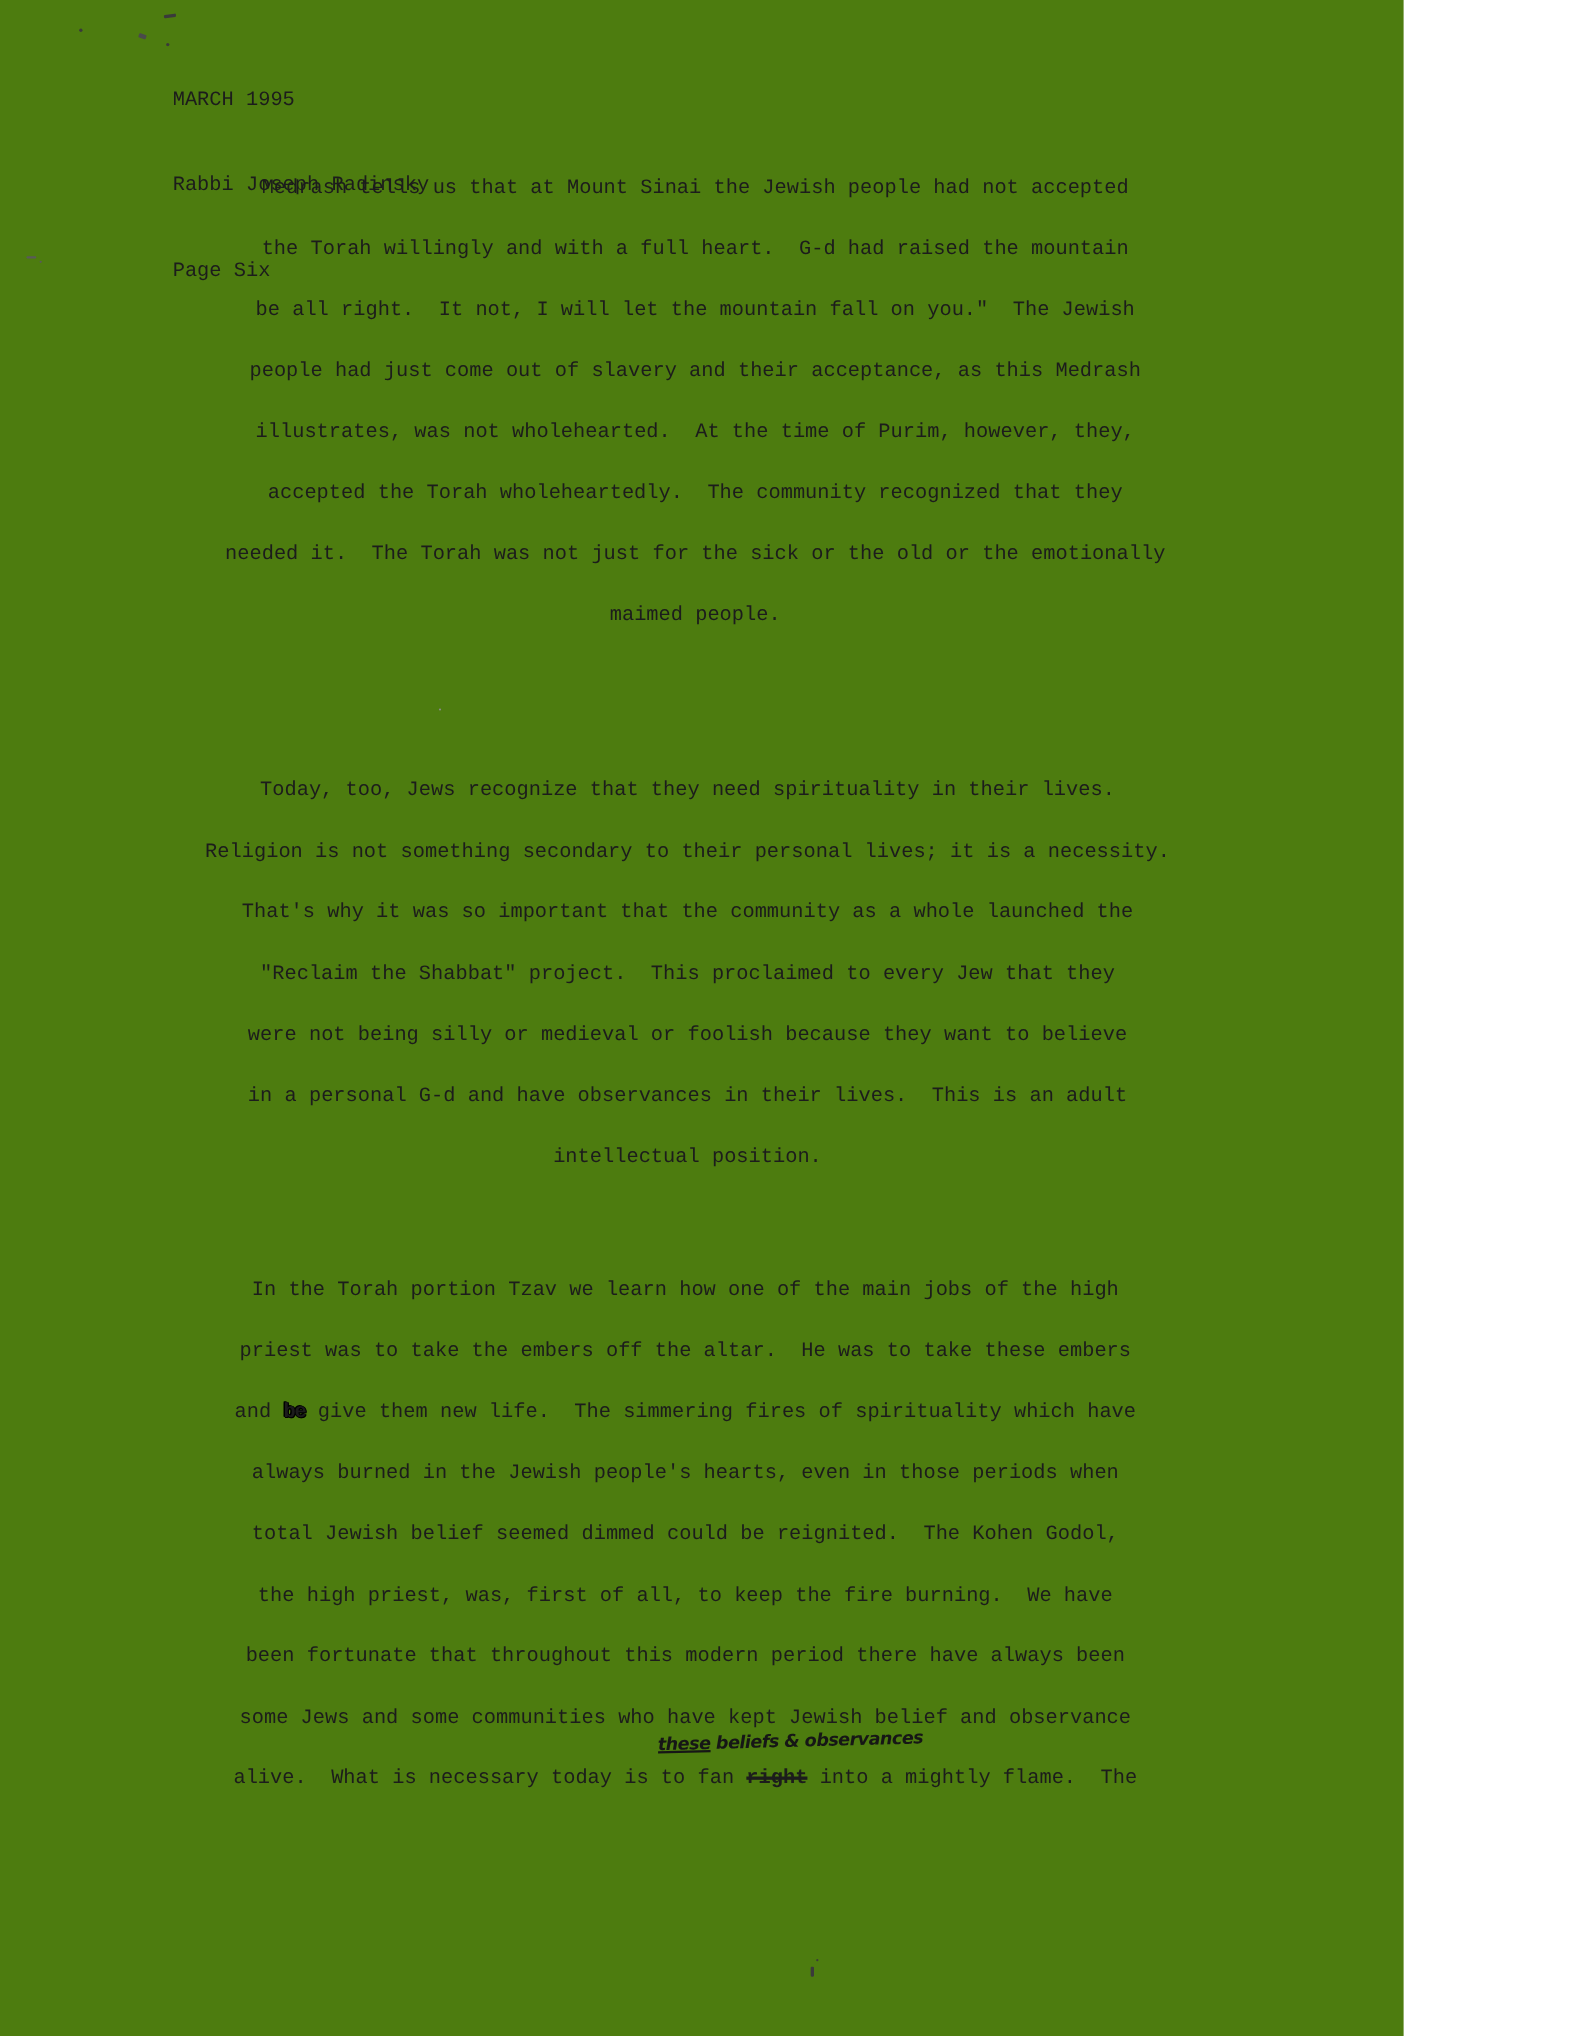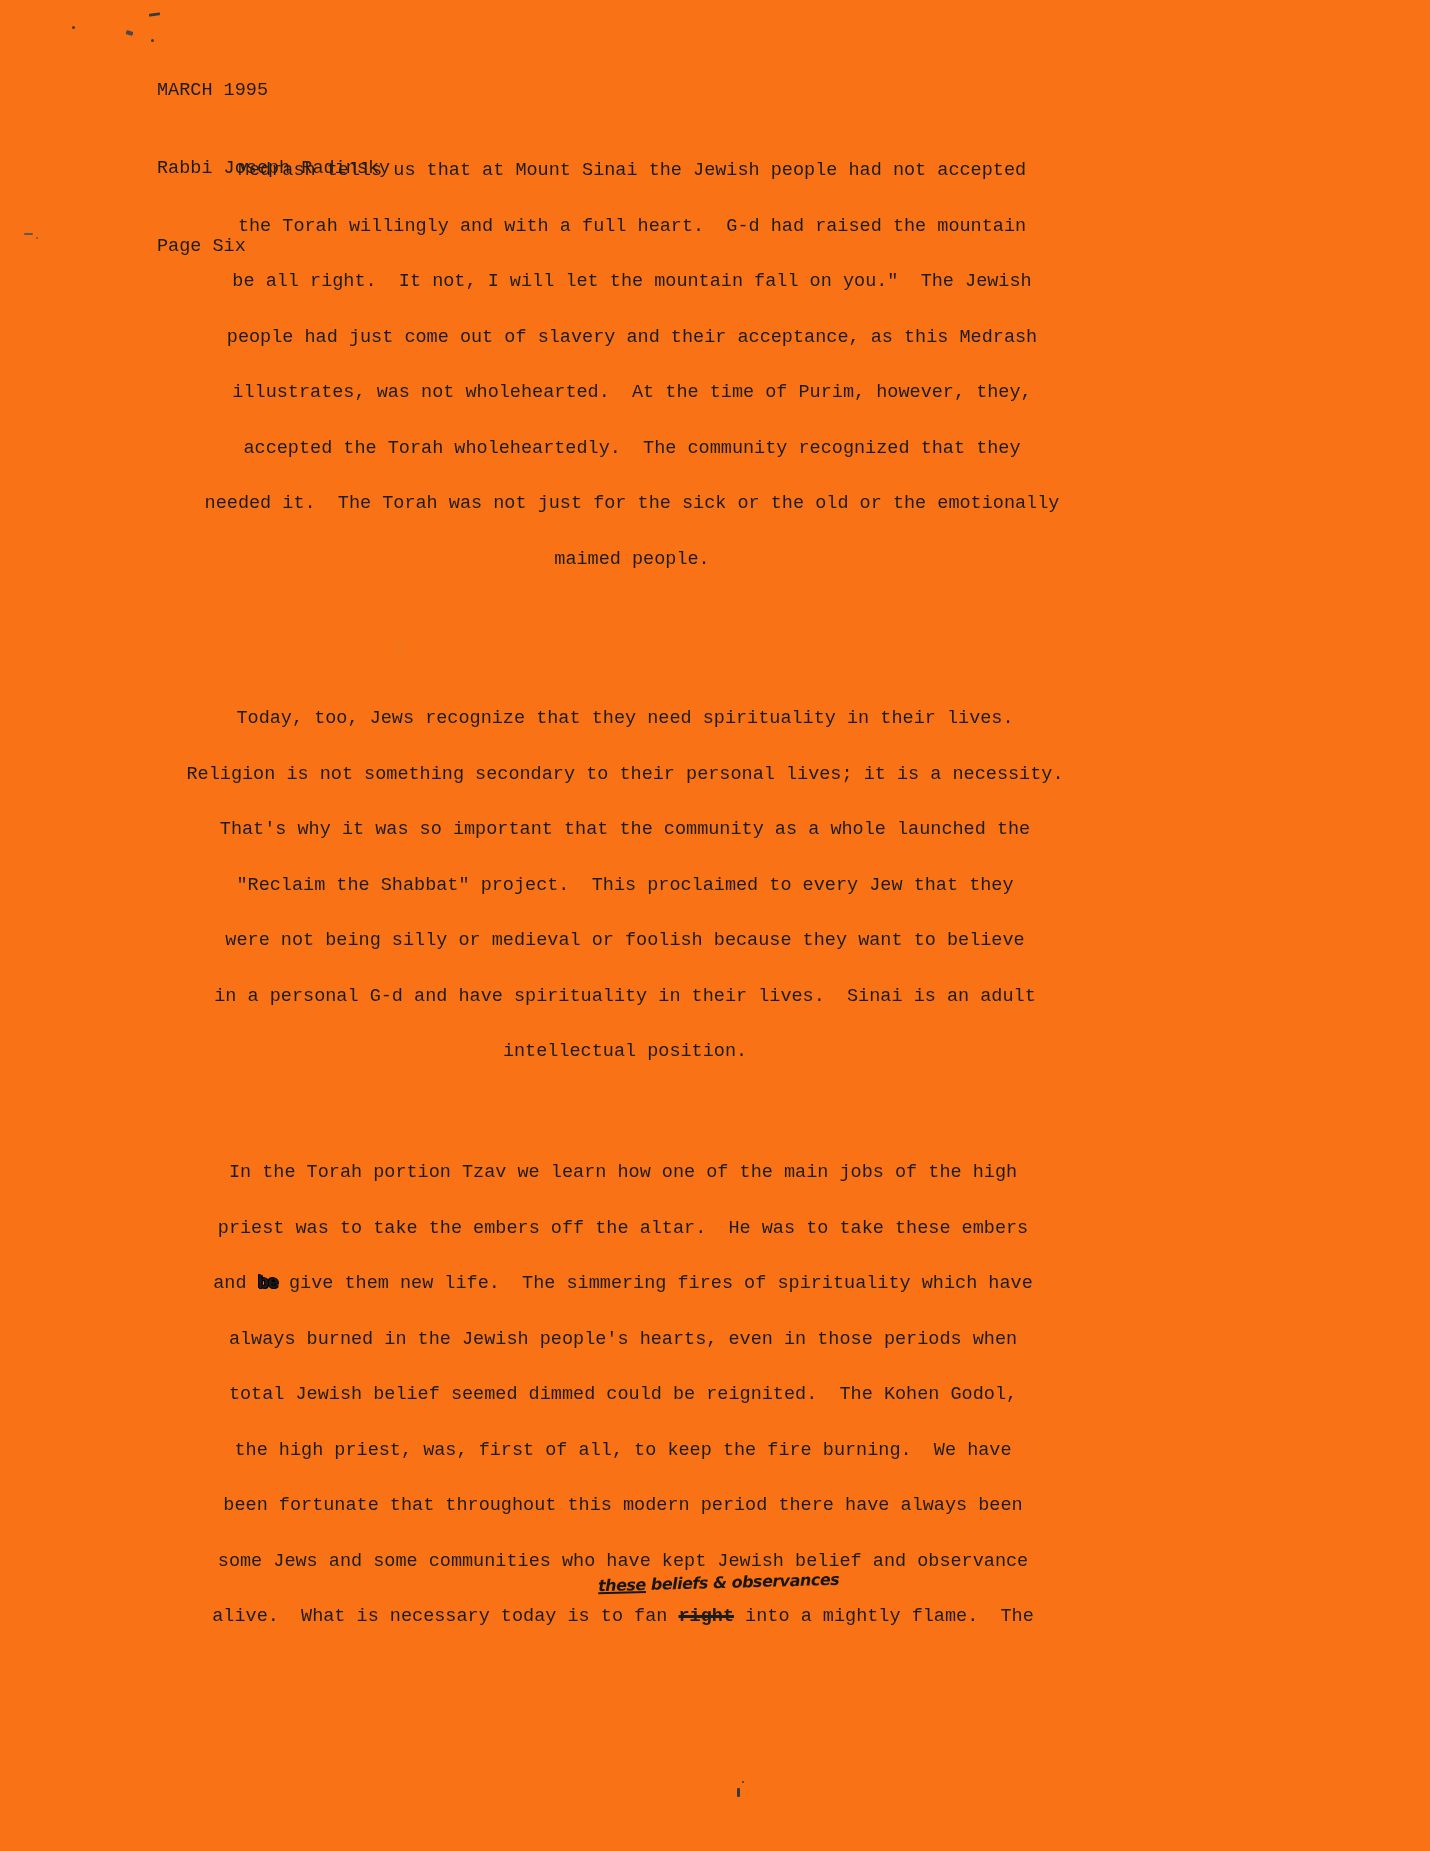--- a/index.html
+++ b/index.html
@@ -2,23 +2,23 @@
 <html><head>
 <meta charset="utf-8">
 <style>
   html, body {
     margin: 0;
     padding: 0;
     background: #ffffff;
   }
   .page {
     position: relative;
-    width: 1430px;
+    width: 1276px;
     height: 1851px;
-    background: #f97316;
+    background: #4d7c0f;
     font-family: "Liberation Mono", "DejaVu Sans Mono", monospace;
     color: #1c1c1c;
     overflow: hidden;
   }
   .header {
     position: absolute;
     left: 157px;
     top: 26px;
     font-size: 18.5px;
     line-height: 26px;
@@ -99,21 +99,21 @@
     <div class="tline">needed it.  The Torah was not just for the sick or the old or the emotionally</div>
     <div class="tline">maimed people.</div>
   </div>
 
   <div class="para p2">
     <div class="tline">Today, too, Jews recognize that they need spirituality in their lives.</div>
     <div class="tline">Religion is not something secondary to their personal lives; it is a necessity.</div>
     <div class="tline">That's why it was so important that the community as a whole launched the</div>
     <div class="tline">"Reclaim the Shabbat" project.  This proclaimed to every Jew that they</div>
     <div class="tline">were not being silly or medieval or foolish because they want to believe</div>
-    <div class="tline">in a personal G-d and have spirituality in their lives.  Sinai is an adult</div>
+    <div class="tline">in a personal G-d and have observances in their lives.  This is an adult</div>
     <div class="tline">intellectual position.</div>
   </div>
 
   <div class="para p3">
     <div class="tline">In the Torah portion Tzav we learn how one of the main jobs of the high</div>
     <div class="tline">priest was to take the embers off the altar.  He was to take these embers</div>
     <div class="tline"><span>and </span><span class="blot">be</span><span> give them new life.  The simmering fires of spirituality which have</span></div>
     <div class="tline">always burned in the Jewish people's hearts, even in those periods when</div>
     <div class="tline">total Jewish belief seemed dimmed could be reignited.  The Kohen Godol,</div>
     <div class="tline">the high priest, was, first of all, to keep the fire burning.  We have</div>

